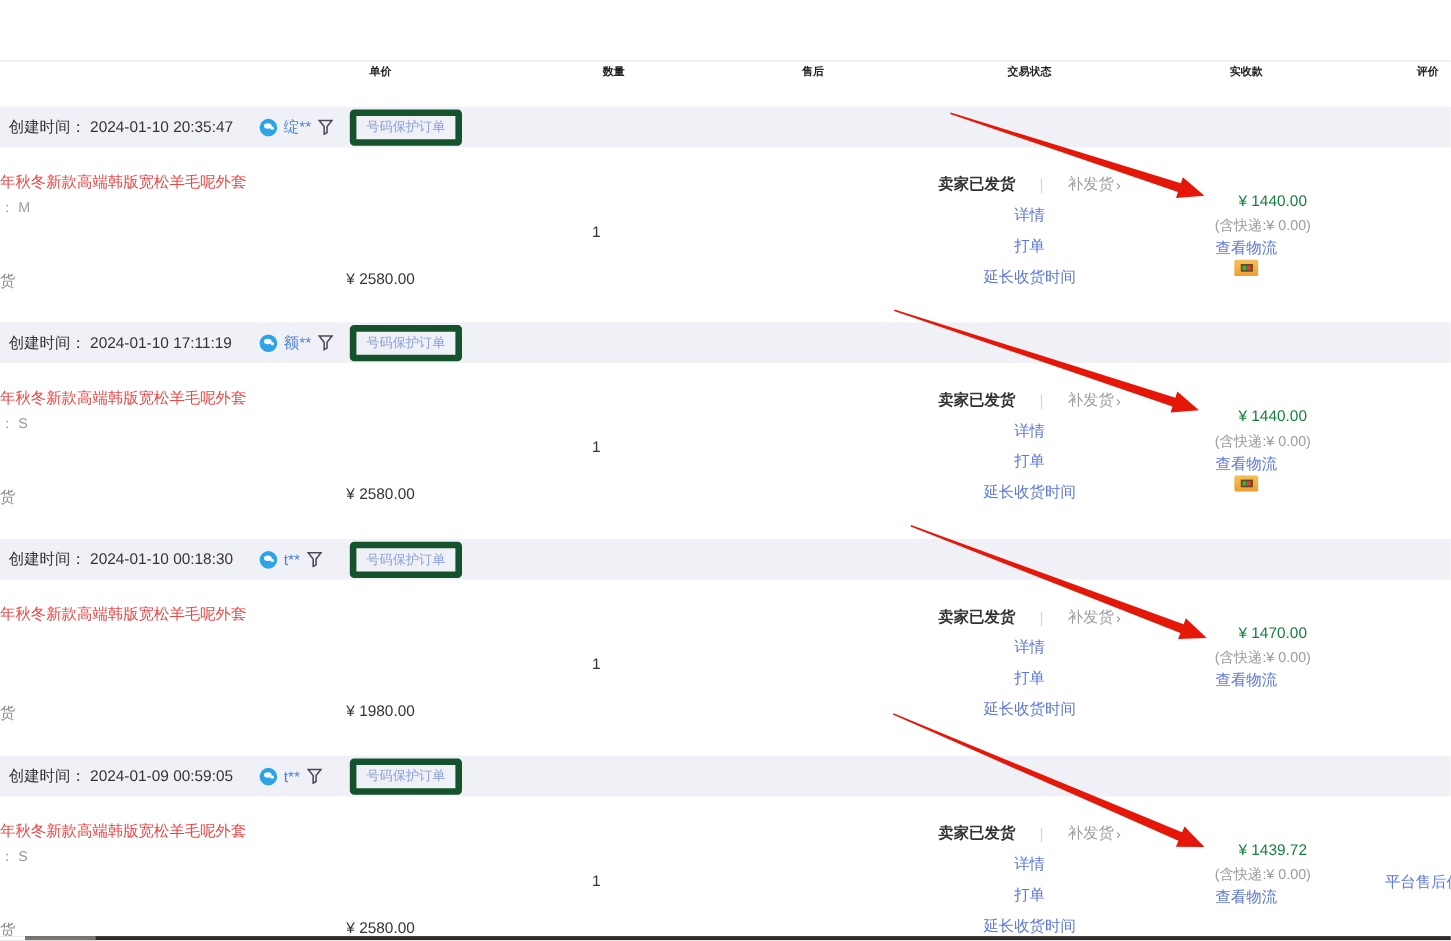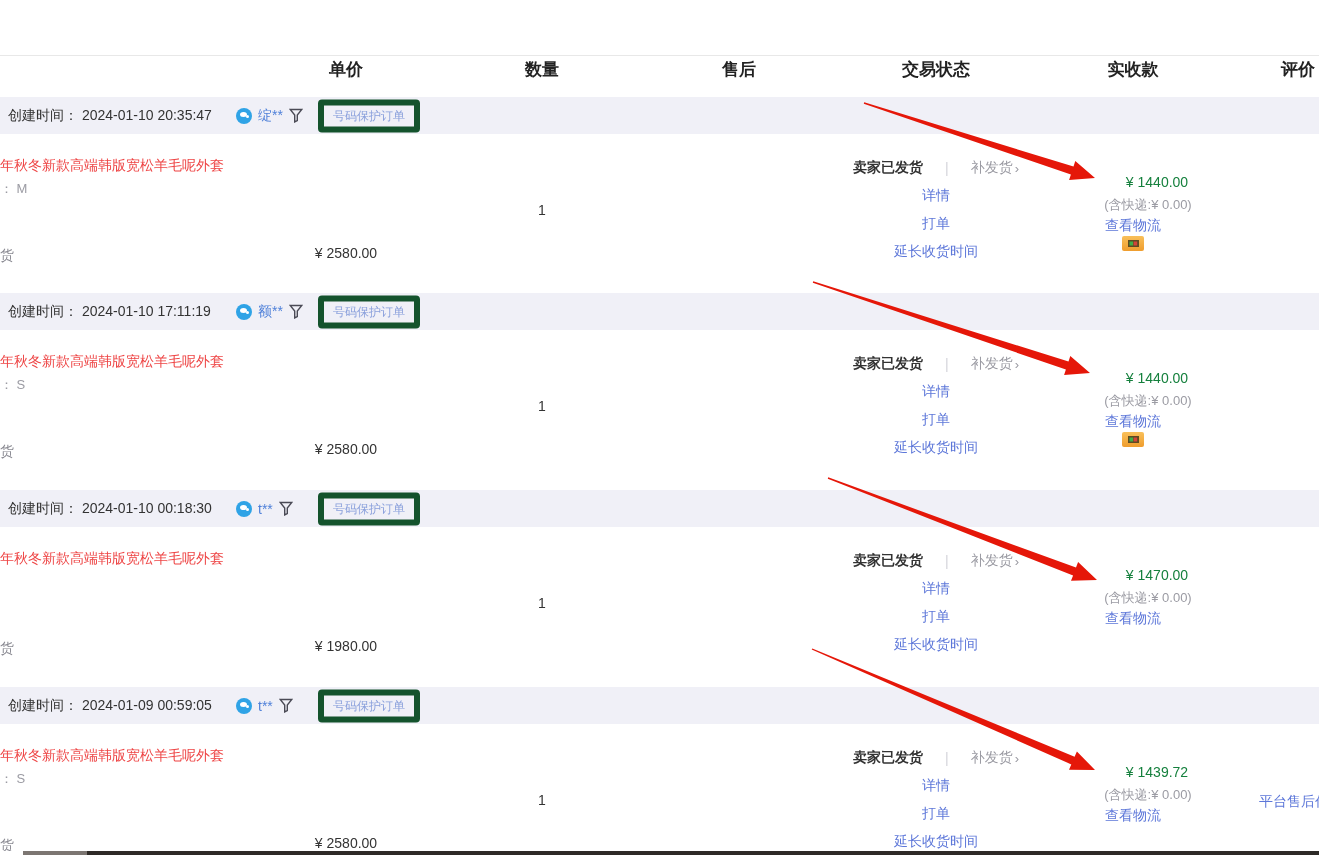--- a/index.html
+++ b/index.html
@@ -1,22 +1,22 @@
 <!DOCTYPE html>
 <html><head>
 <meta charset="utf-8">
 <style>
   html,body{margin:0;padding:0;background:#fff;}
   .page{position:relative;width:1319px;height:855px;overflow:hidden;background:#fff;
         font-family:"Liberation Sans","DejaVu Sans",sans-serif;color:#333;}
   
   .thead-line{position:absolute;left:0;top:55px;width:100%;height:1px;background:#e8e8e8;}
   .thead{position:absolute;left:0;top:58px;width:100%;height:20px;}
-  .thead span{position:absolute;transform:translateX(-50%);font-size:17px;font-weight:600;color:#222;white-space:nowrap;}
-  .h0{left:346px}.h1{left:542px}.h2{left:739px}.h3{left:936px}.h4{left:1133px}.h5{left:1298px}
+  .thead span{position:absolute;transform:translateX(-50%);font-size:10px;font-weight:600;color:#222;white-space:nowrap;}
+  .h0{left:346px}.h1{left:558px}.h2{left:739px}.h3{left:936px}.h4{left:1133px}.h5{left:1298px}
   
   .order{position:absolute;left:0;width:100%;height:196px;}
   .o0{top:97px}.o1{top:293px}.o2{top:490px}.o3{top:687px;height:168px;border-radius:12px;}
   .band{position:absolute;left:0;top:0;width:100%;height:37px;background:#f0f0f7;}
   .band .created{position:absolute;left:8px;top:50%;transform:translateY(-50%);font-size:14px;color:#333;white-space:nowrap;}
   .buyer{position:absolute;left:236px;top:50%;transform:translateY(-50%);display:flex;align-items:center;gap:6px;}
   .ww-icon{width:16px;height:16px;border-radius:50%;background:#2fa3e6;position:relative;display:inline-block;}
   .ww-icon .ww-dot{position:absolute;left:4px;top:4px;width:7px;height:5px;border-radius:50%;background:#fff;}
   .ww-icon .ww-dot:after{content:"";position:absolute;left:6px;top:3px;width:3px;height:3px;border-radius:50%;background:#fff;}
   .buyer-name{font-size:14px;color:#4f80d9;white-space:nowrap;}

